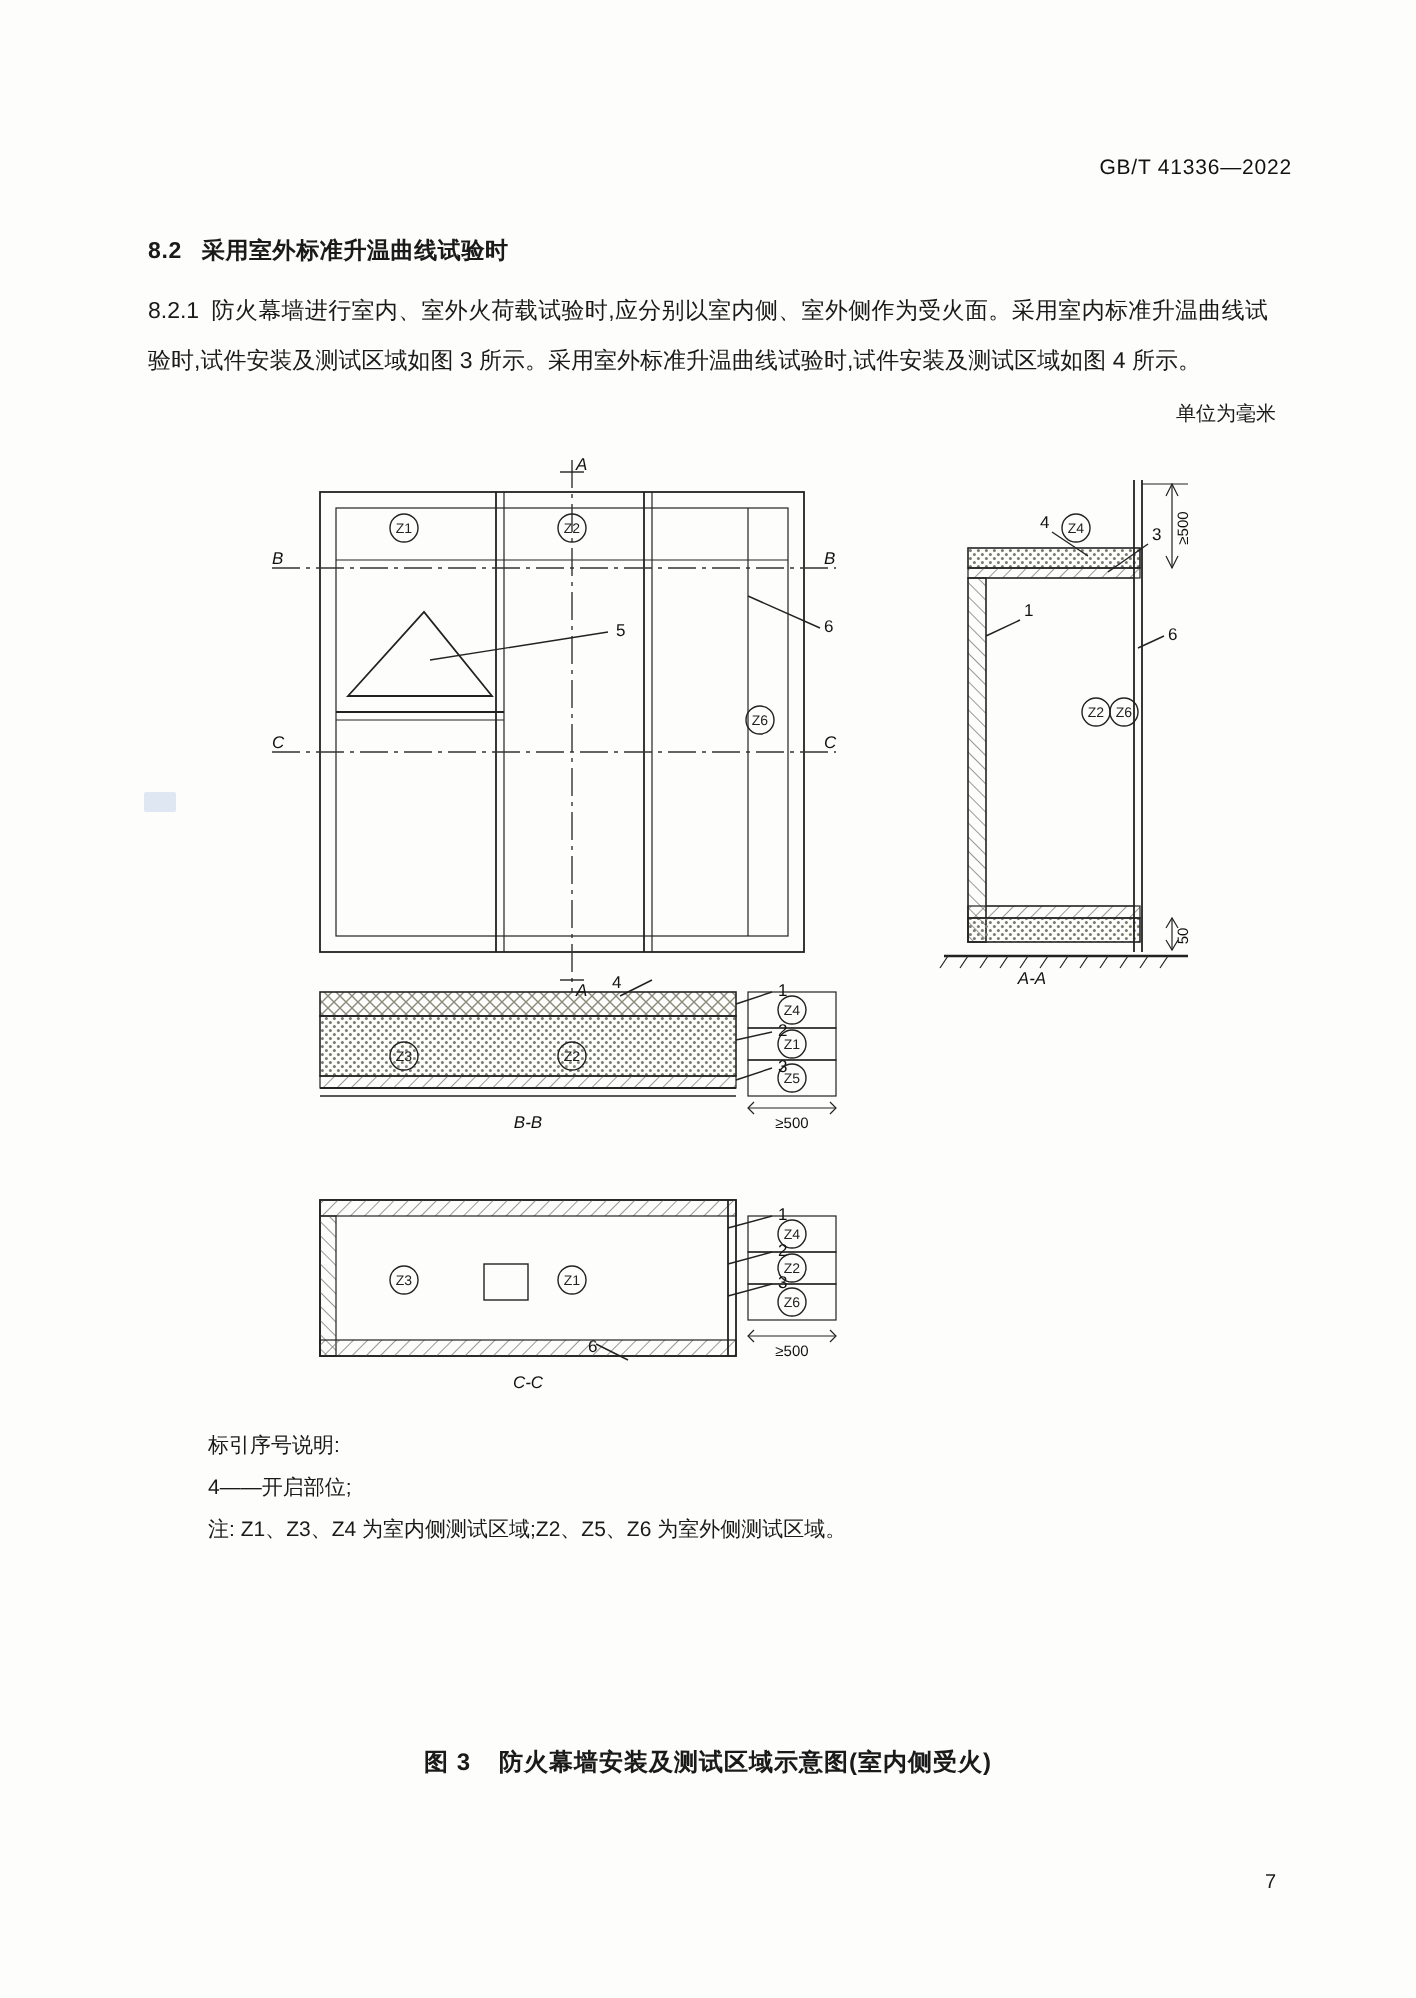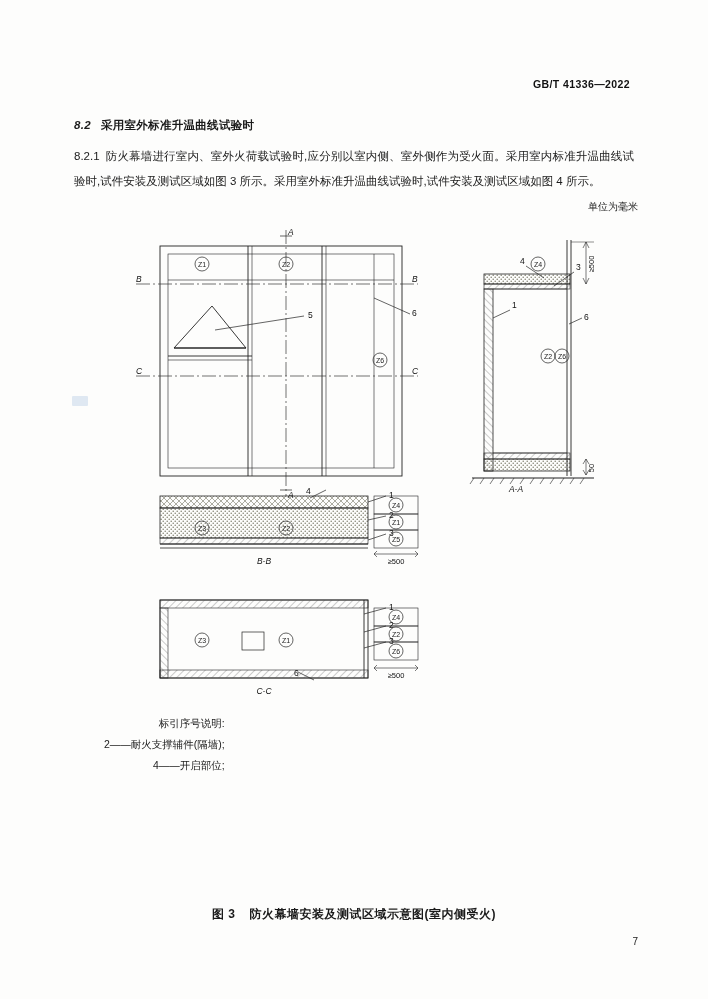--- a/index.html
+++ b/index.html
@@ -16,35 +16,35 @@
     overflow: hidden;
   }
   .page {
     position: absolute;
     inset: 0;
     background: #fdfdfc;
   }
   .header-std {
     position: absolute;
     top: 78px;
-    right: 78px;
+    right: 62px;
     font-size: 10.5px;
-    font-weight: bold;
+    font-weight: normal;
     letter-spacing: 0.4px;
     color: #111;
   }
   .sec-head {
     position: absolute;
     top: 118px;
     left: 74px;
     font-size: 11.5px;
     font-weight: bold;
     letter-spacing: 0.3px;
   }
-  .sec-head .num { margin-right: 10px; font-style: italic; }
+  .sec-head .num { margin-right: 10px; }
   .para {
     position: absolute;
     top: 144px;
     left: 74px;
     width: 560px;
     font-size: 11.5px;
     line-height: 25px;
     text-align: justify;
   }
   .para .pn { margin-right: 6px; }
@@ -61,24 +61,24 @@
     width: 560px;
     height: 492px;
   }
   .legend {
     position: absolute;
     top: 713px;
     left: 104px;
     font-size: 10.5px;
     line-height: 21px;
   }
-  .legend div { white-space: pre; text-align: right; }
+  .legend div { white-space: pre; }
   .fig-caption {
     position: absolute;
-    top: 906px;
+    top: 873px;
     left: 0;
     width: 708px;
     text-align: center;
     font-size: 12px;
     font-weight: bold;
     letter-spacing: 0.5px;
   }
   .fig-caption .lbl { margin-right: 14px; }
   .page-no {
     position: absolute;
@@ -321,22 +321,22 @@
         <text x="520" y="36" transform="rotate(-90 520 36)" text-anchor="middle">≥500</text>
         <text x="520" y="240" transform="rotate(-90 520 240)" text-anchor="middle">50</text>
         <text x="322" y="336" text-anchor="middle">≥500</text>
         <text x="322" y="450" text-anchor="middle">≥500</text>
       </g>
     </svg>
   </div>
 
   <div class="legend">
     <div>标引序号说明:</div>
-    <div>2——耐火支撑辅件(隔墙);</div>
     <div>4——开启部位;</div>
+    <div>注: Z1、Z3、Z4 为室内侧测试区域;Z2、Z5、Z6 为室外侧测试区域。</div>
   </div>
 
   <div class="fig-caption">
     <span class="lbl">图 3</span><span>防火幕墙安装及测试区域示意图(室内侧受火)</span>
   </div>
 
   <div class="page-no">7</div>
 </div>
 
 </body></html>

